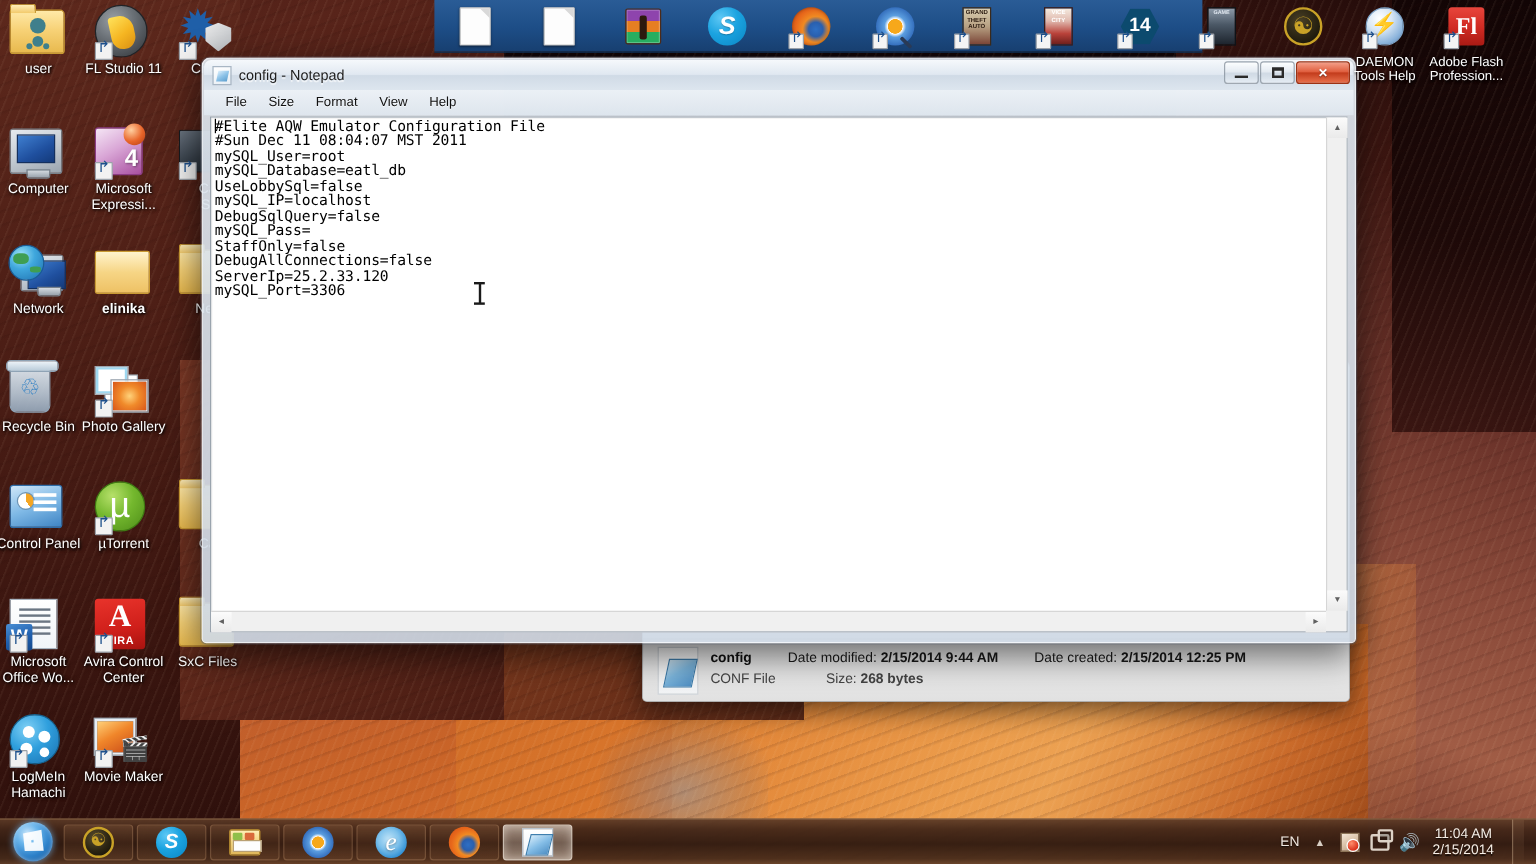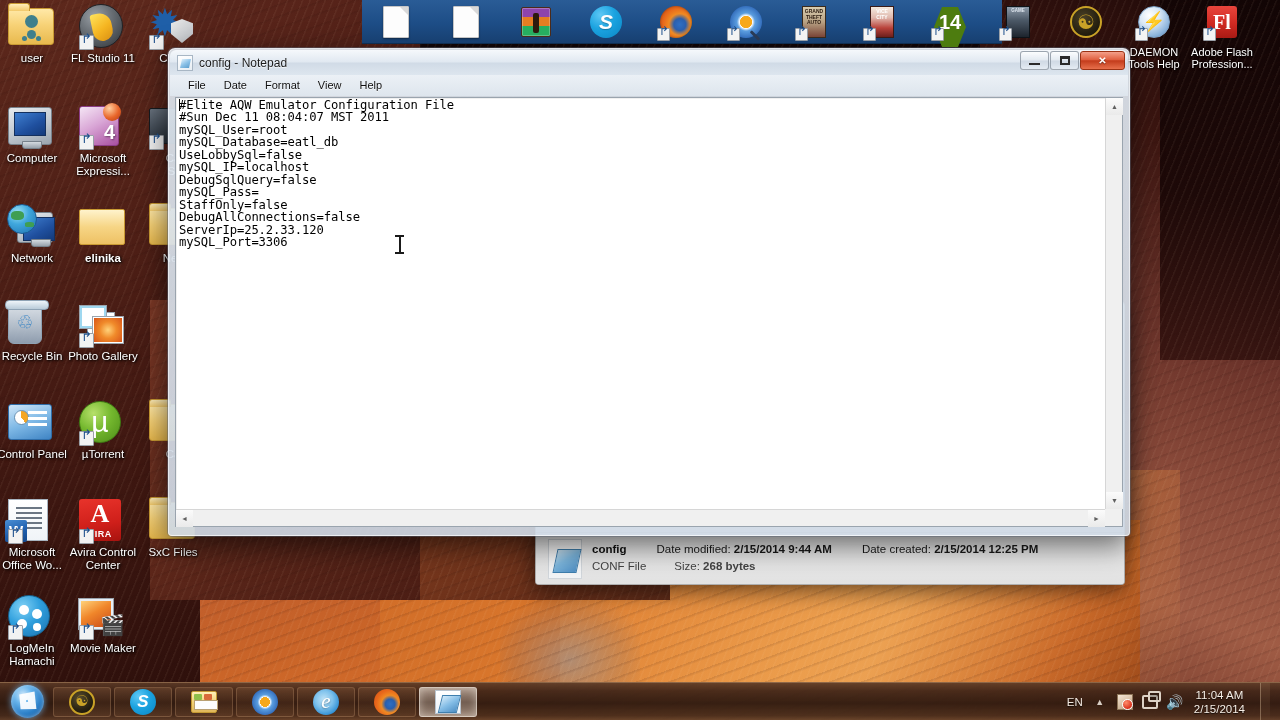--- a/index.html
+++ b/index.html
@@ -156,24 +156,24 @@
     padding: 2px 1px; text-align: center; font-weight: bold;
   }
   .ic-gtavc {
     width: 24px; height: 32px; margin: 1px auto;
     background: linear-gradient(180deg,#f4eadf 0%, #e0b9ae 35%, #b9423a 70%, #6d1f1c 100%);
     border: 1px solid #3a1a16;
     font-size: 5px; color: #fff; line-height: 1.1; overflow: hidden;
     padding: 2px 1px; text-align: center; font-weight: bold;
   }
   .ic-nero {
-    width: 32px; height: 40px; margin: 2px auto; position: relative;
-    background: #4d7c0f;
+    width: 32px; height: 30px; margin: 2px auto; position: relative;
+    background: #0c4a6e;
     clip-path: polygon(25% 0%, 75% 0%, 100% 50%, 75% 100%, 25% 100%, 0% 50%);
-    color: #fff; font-size: 20px; font-weight: bold;
+    color: #fff; font-size: 16px; font-weight: bold;
     text-align: center; line-height: 30px;
   }
   .ic-darkgame {
     width: 24px; height: 32px; margin: 1px auto;
     background: linear-gradient(180deg,#8d9aa8 0%, #4b5866 45%, #1d242d 100%);
     border: 1px solid #0e1318;
     font-size: 4.5px; color: #dfe6ee; line-height: 1.1; overflow: hidden;
     padding: 2px 1px; text-align: center; font-weight: bold;
   }
   .ic-dragon {
@@ -470,21 +470,21 @@
     width: 22px; height: 22px;
     background: linear-gradient(145deg,#cfe8f7 0%, #7fb9e0 45%, #4f8fc4 100%);
     transform: skewX(-12deg);
     border: 1px solid #3f7fae;
   }
   .exp-details { display: flex; flex-direction: column; justify-content: center; gap: 3px; }
   .exp-row-top {
     display: flex; gap: 30px; font-size: 11.5px; color: #1a1a1a;
     position: relative; top: -2px;
   }
-  .exp-row-bot { display: flex; gap: 28px; font-size: 11.5px; color: #444; }
+  .exp-row-bot { display: flex; gap: 42px; font-size: 11.5px; color: #444; }
   .exp-strong { font-weight: bold; color: #111; }
 
   
   #notepad {
     position: absolute; left: 168px; top: 48px;
     width: 962px; height: 488px;
     z-index: 30;
     border-radius: 7px 7px 4px 4px;
     background: linear-gradient(180deg, rgba(222,230,238,.93) 0%, rgba(206,216,228,.92) 100%);
     border: 1px solid rgba(255,255,255,.55);
@@ -1014,21 +1014,21 @@
         </div>
         <div class="np-btn">
           <span class="glyph-max"></span>
         </div>
         <div class="np-btn close">✕</div>
       </div>
     </div>
 
     <div id="np-menubar">
       <div class="np-menu">File</div>
-      <div class="np-menu">Date</div>
+      <div class="np-menu">Size</div>
       <div class="np-menu">Format</div>
       <div class="np-menu">View</div>
       <div class="np-menu">Help</div>
     </div>
 
     <div id="np-clientarea">
       <div id="np-caret"></div>
       <div id="np-text">#Elite AQW Emulator Configuration File
 #Sun Dec 11 08:04:07 MST 2011
 mySQL_User=root

